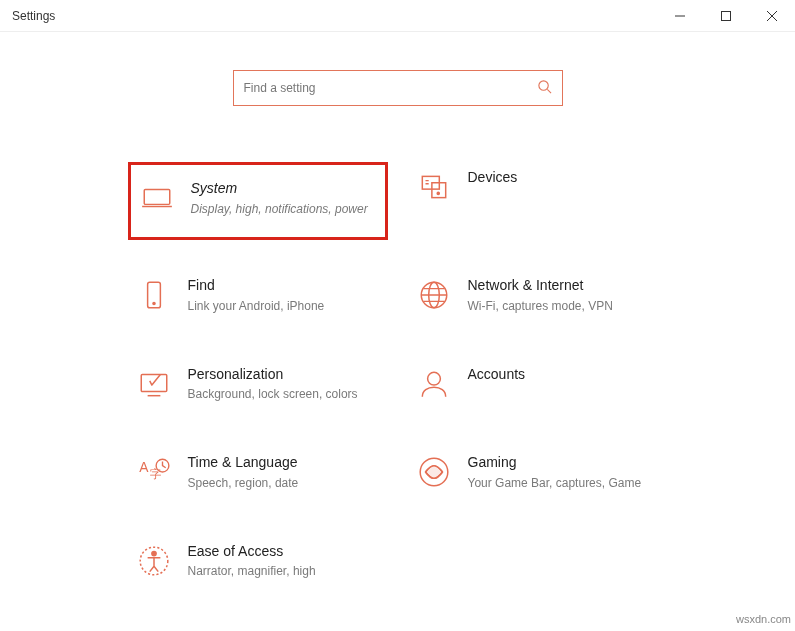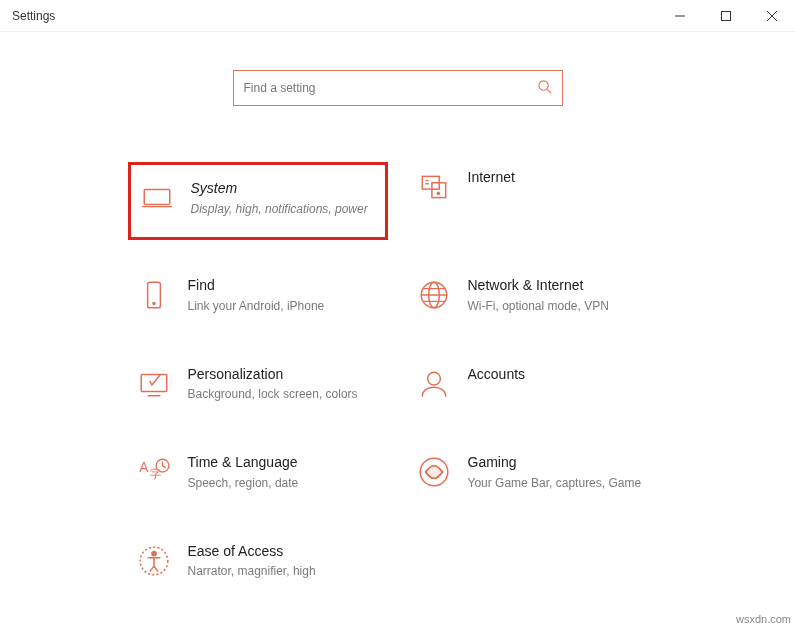--- a/index.html
+++ b/index.html
@@ -162,21 +162,21 @@
     <div class="tile">
       <div class="iconbox">
         <svg viewBox="0 0 32 32" fill="none" stroke="currentColor" stroke-width="1.4">
           <rect x="5" y="6" width="16" height="12"></rect>
             <rect x="14" y="12" width="13" height="14"></rect>
           <path d="M8 10h3M8 13h3"></path>
             <circle cx="20" cy="22" r="1" fill="currentColor"></circle>
         </svg>
       </div>
       <div class="tiletxt">
-        <div class="ttitle">Internet</div>
+        <div class="ttitle">Devices</div>
       </div>
     </div>
 
     <div class="tile">
       <div class="iconbox">
         <svg viewBox="0 0 32 32" fill="none" stroke="currentColor" stroke-width="1.4">
           <rect x="10" y="4" width="12" height="24" rx="2"></rect>
             <circle cx="16" cy="24" r="1" fill="currentColor"></circle>
         </svg>
       </div>
@@ -189,21 +189,21 @@
     <div class="tile">
       <div class="iconbox">
         <svg viewBox="0 0 32 32" fill="none" stroke="currentColor" stroke-width="1.4">
           <circle cx="16" cy="16" r="12"></circle>
             <ellipse cx="16" cy="16" rx="5" ry="12"></ellipse>
           <path d="M4 16 H28 M6 10 H26 M6 22 H26"></path>
         </svg>
       </div>
       <div class="tiletxt">
         <div class="ttitle">Network &amp; Internet</div>
-        <div class="tdesc">Wi-Fi, optional mode, VPN</div>
+        <div class="tdesc">Wi-Fi, captures mode, VPN</div>
       </div>
     </div>
 
     <div class="tile">
       <div class="iconbox">
         <svg viewBox="0 0 32 32" fill="none" stroke="currentColor" stroke-width="1.4">
           <rect x="4" y="7" width="24" height="16" rx="1"></rect>
             <path d="M10 27 H22"></path>
           <path d="M22 7 L14 17 L12 13" stroke-linejoin="round"></path>
         </svg>

